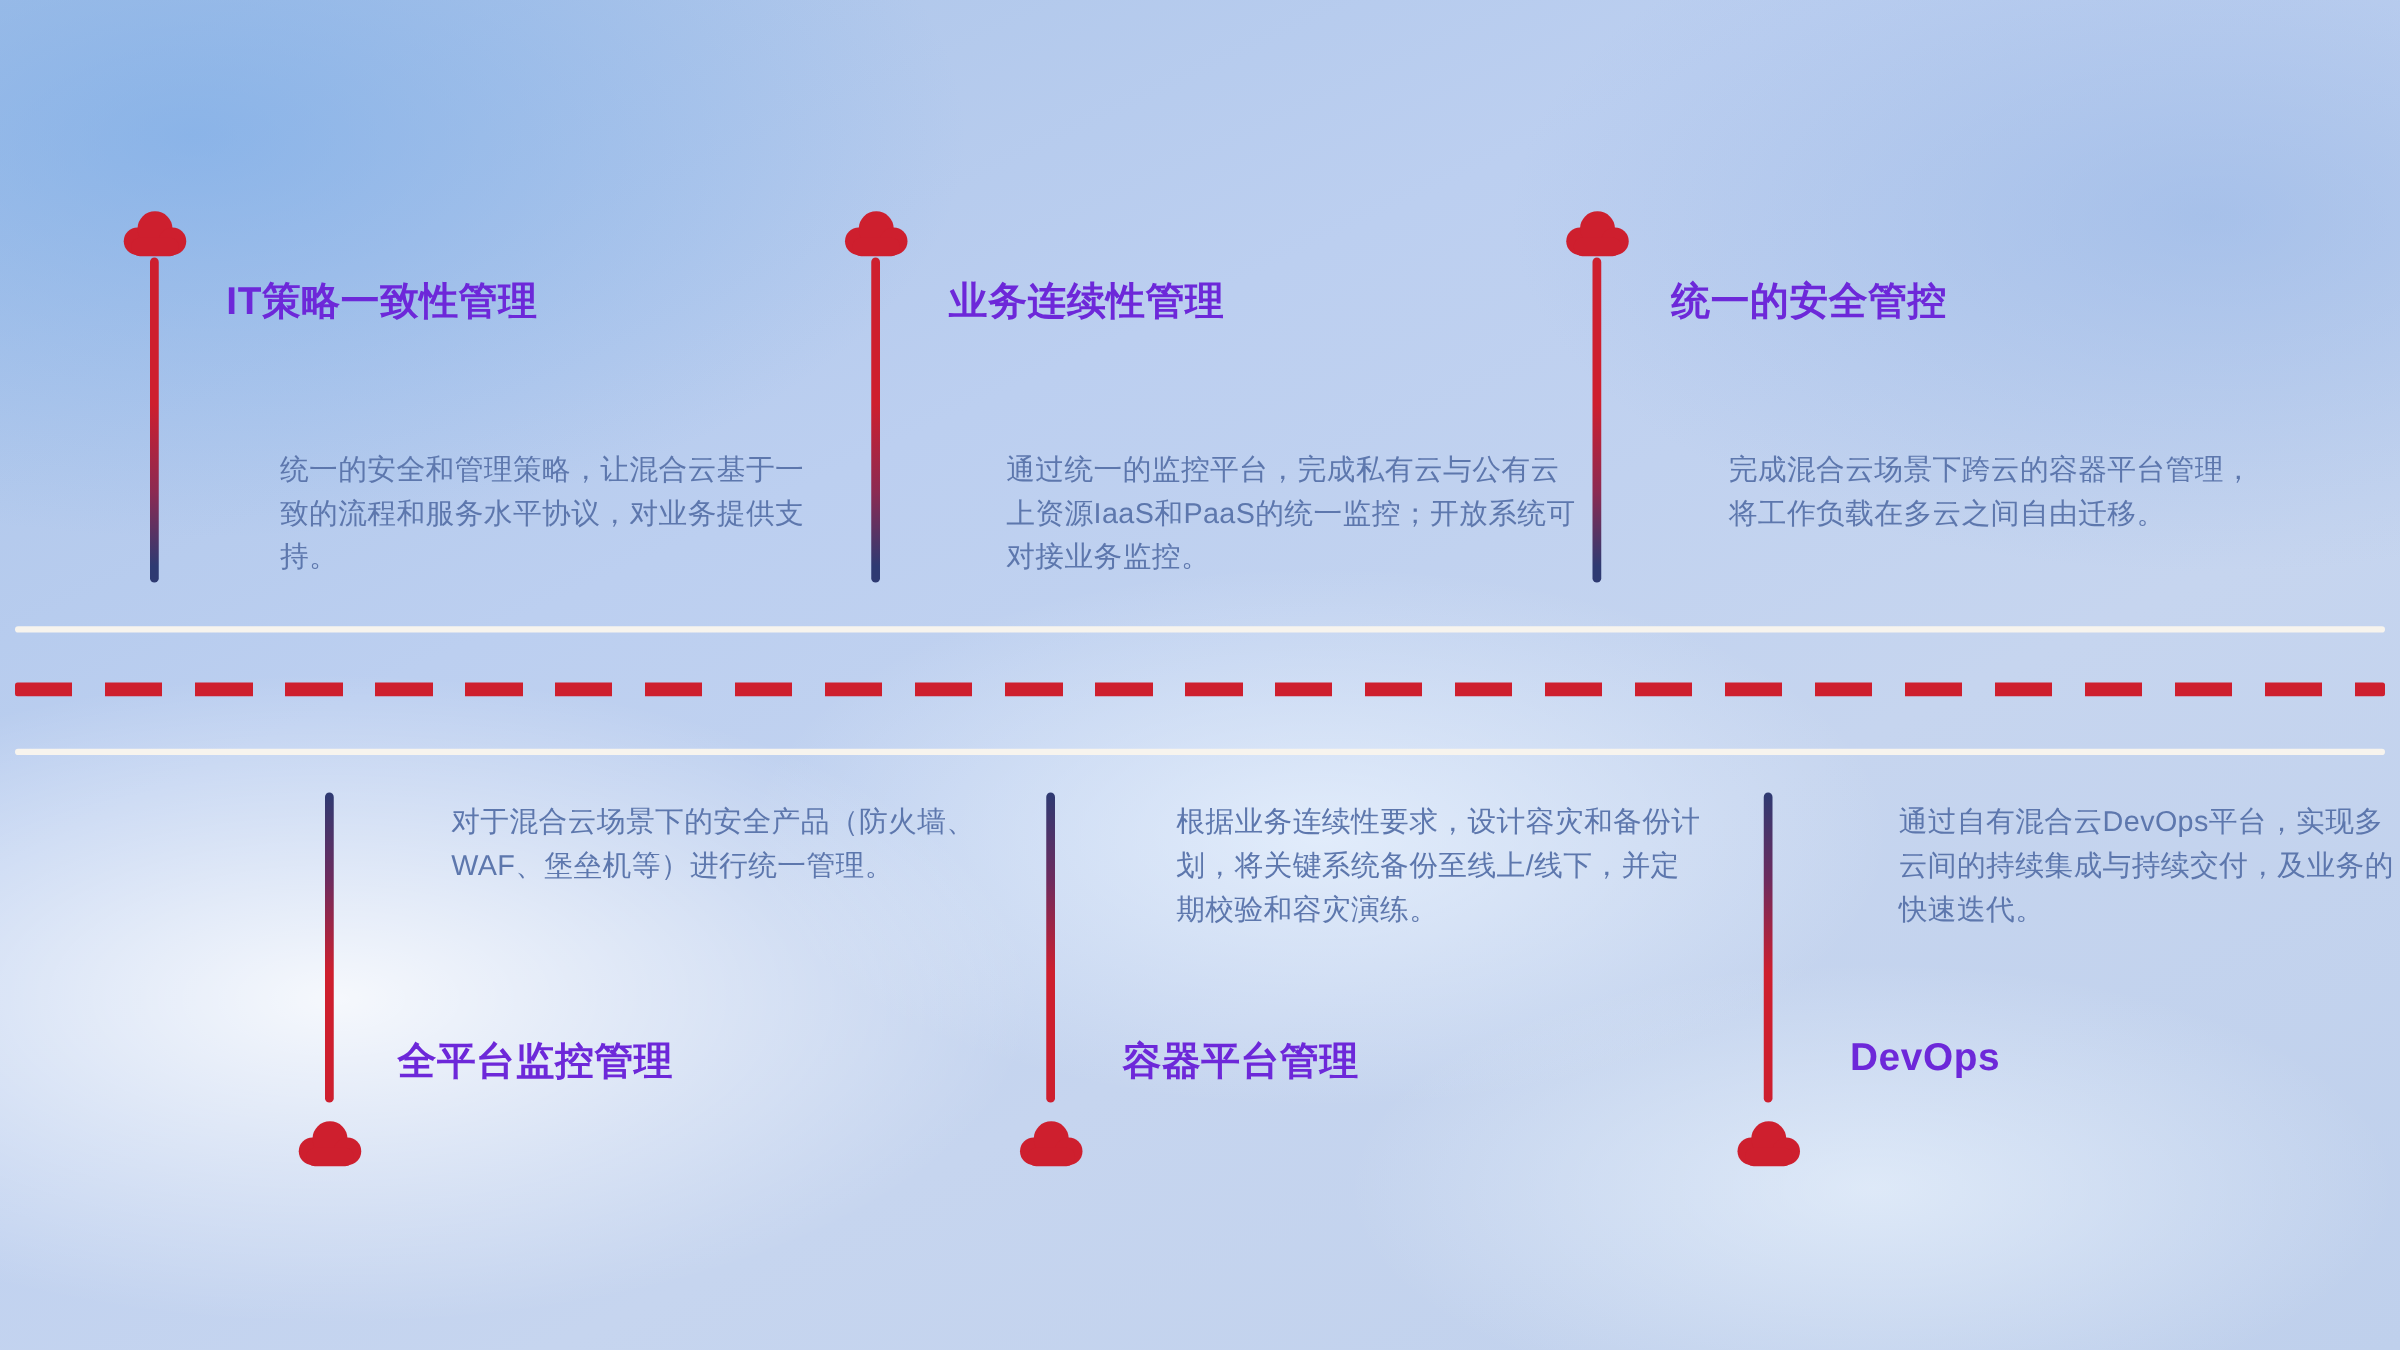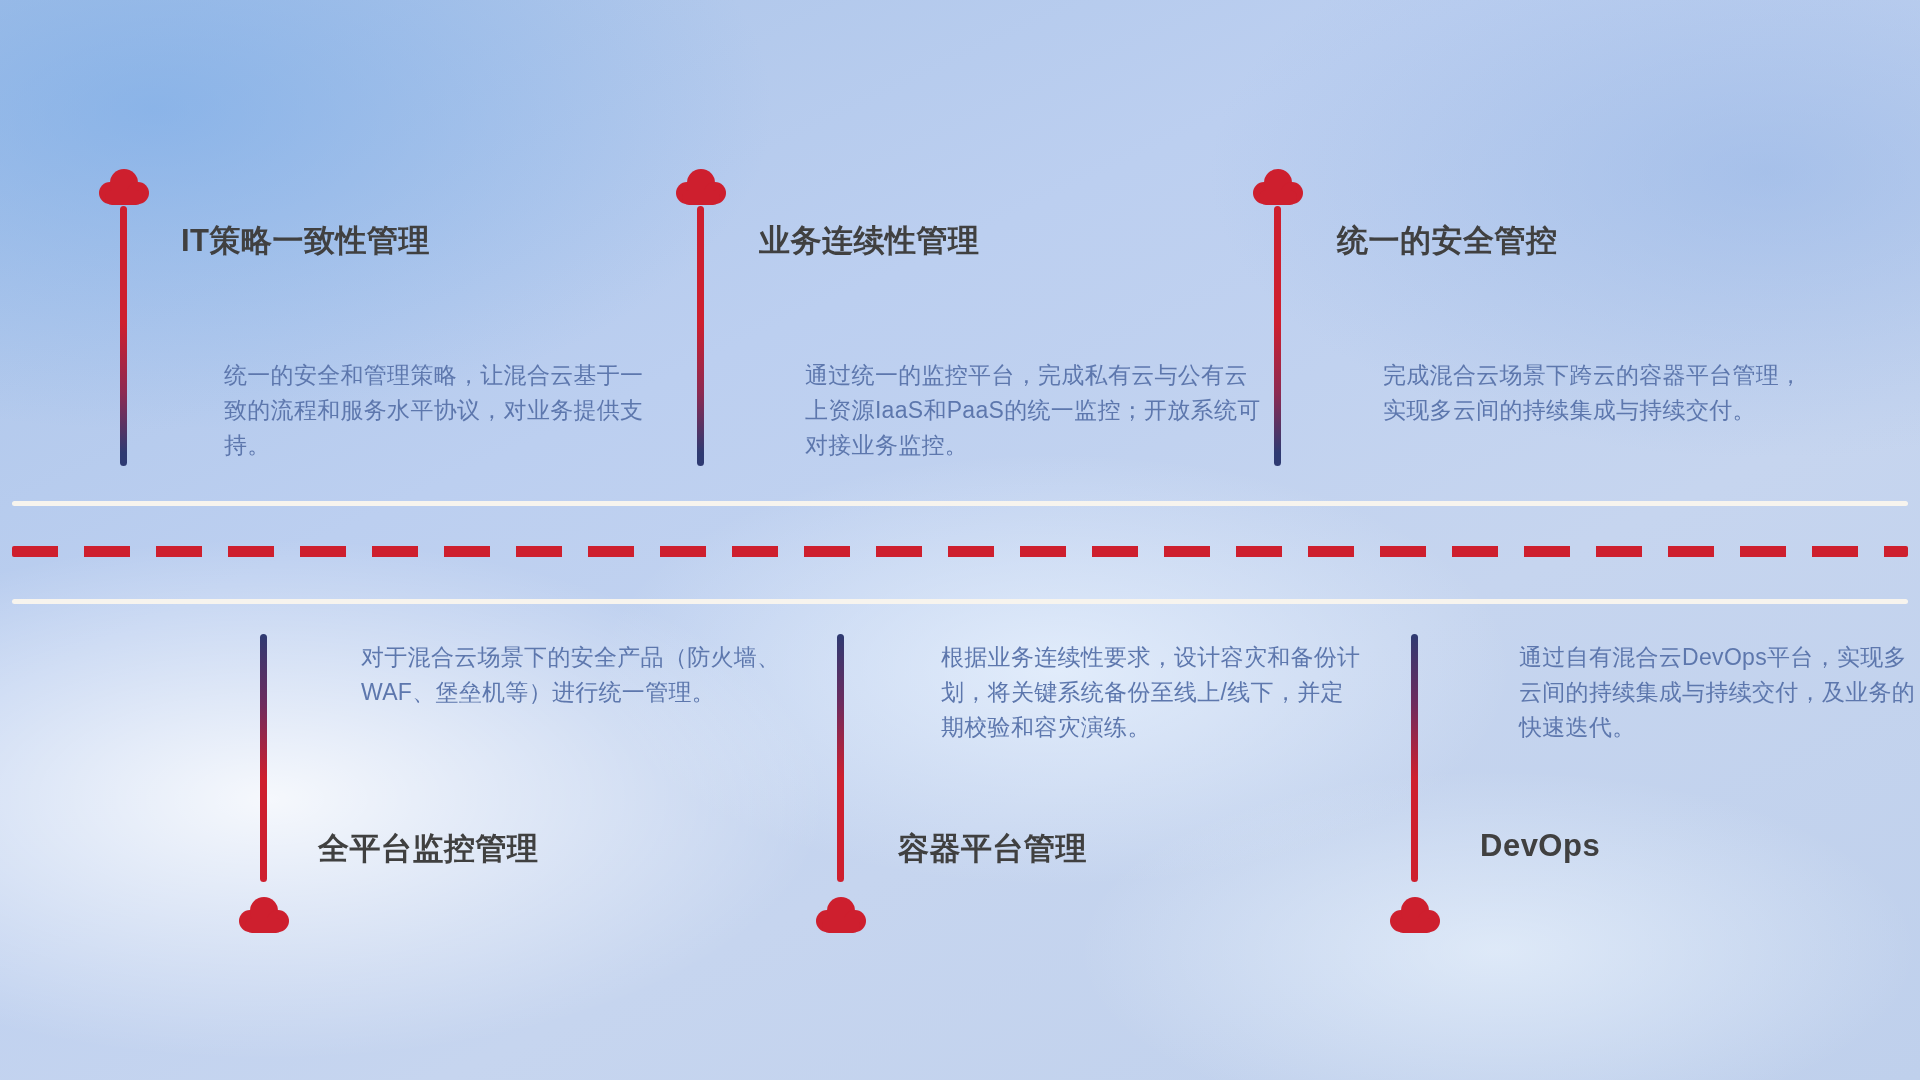--- a/index.html
+++ b/index.html
@@ -37,21 +37,21 @@
   .vline.top-var {
     background: linear-gradient(180deg, var(--red) 0%, var(--red) 45%, #8c2a52 72%, var(--navy) 95%);
   }
   .vline.bottom-var {
     background: linear-gradient(180deg, var(--navy) 0%, #6d2b5e 28%, var(--red) 58%, var(--red) 100%);
   }
 
   
   .item-title {
     position: absolute;
-    font-size: 31px; font-weight: 700; color: #404040;
+    font-size: 31px; font-weight: 700; color: #6d28d9;
     letter-spacing: 0.5px; white-space: nowrap;
   }
   .item-desc {
     position: absolute;
     font-size: 23px; line-height: 35px; color: var(--desc);
     letter-spacing: 0.3px;
     margin-left: 43px;
   }
 </style>
 </head>
@@ -94,21 +94,21 @@
     <g fill="#ce1f2e">
       <circle cx="14" cy="25" r="11"></circle>
       <circle cx="28" cy="15" r="14"></circle>
       <circle cx="42" cy="25" r="11"></circle>
       <rect x="9" y="22" width="38" height="15" rx="7"></rect>
     </g>
   </svg>
 </div>
 <div class="vline top-var" style="left:1274px; top:206px; height:260px"></div>
 <div class="item-title" style="left:1337px; top:220px">统一的安全管控</div>
-<div class="item-desc" style="left:1340px; top:358px; width:430px">完成混合云场景下跨云的容器平台管理，实现多云间的持续集成与持续交付。</div>
+<div class="item-desc" style="left:1340px; top:358px; width:430px">完成混合云场景下跨云的容器平台管理，将工作负载在多云之间自由迁移。</div>
 
 <div class="vline bottom-var" style="left:260px; top:634px; height:248px"></div>
 <div class="item-desc" style="left:318px; top:640px; width:424px">对于混合云场景下的安全产品（防火墙、WAF、堡垒机等）进行统一管理。</div>
 <div class="item-title" style="left:318px; top:828px">全平台监控管理</div>
 <div class="cloud" style="left:236px; top:896px">
   <svg width="56" height="38" viewBox="0 0 56 38">
     <g fill="#ce1f2e">
       <circle cx="14" cy="25" r="11"></circle>
       <circle cx="28" cy="15" r="14"></circle>
       <circle cx="42" cy="25" r="11"></circle>

